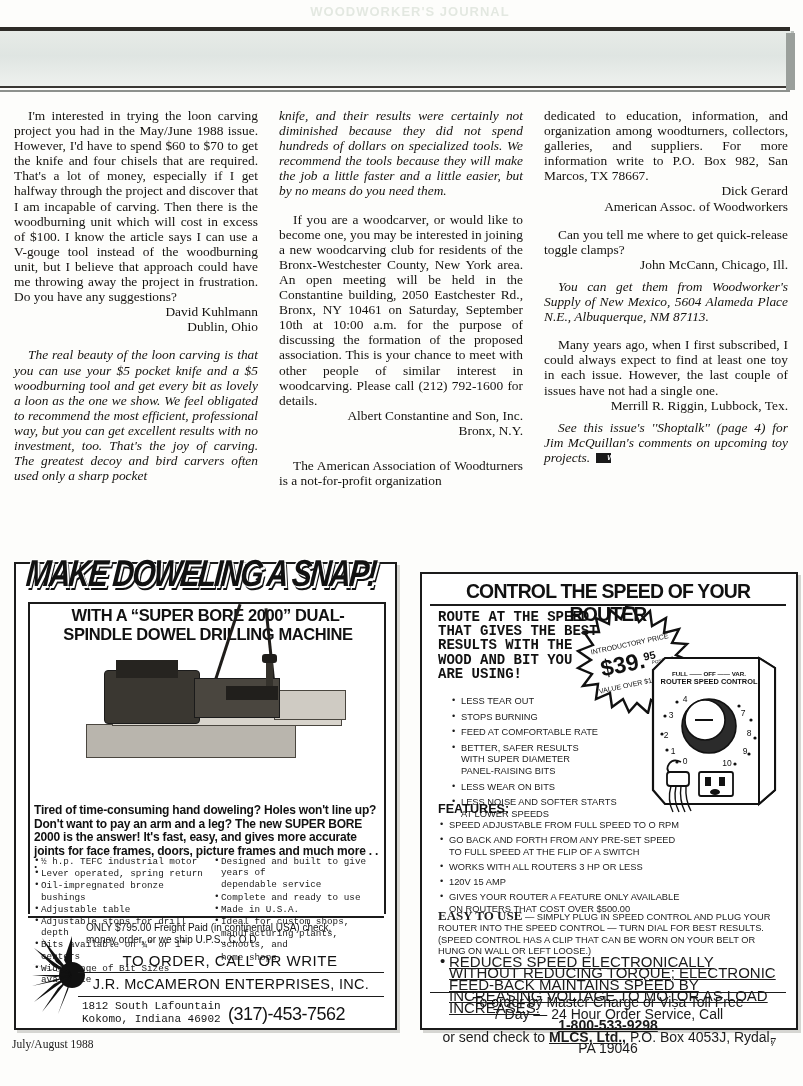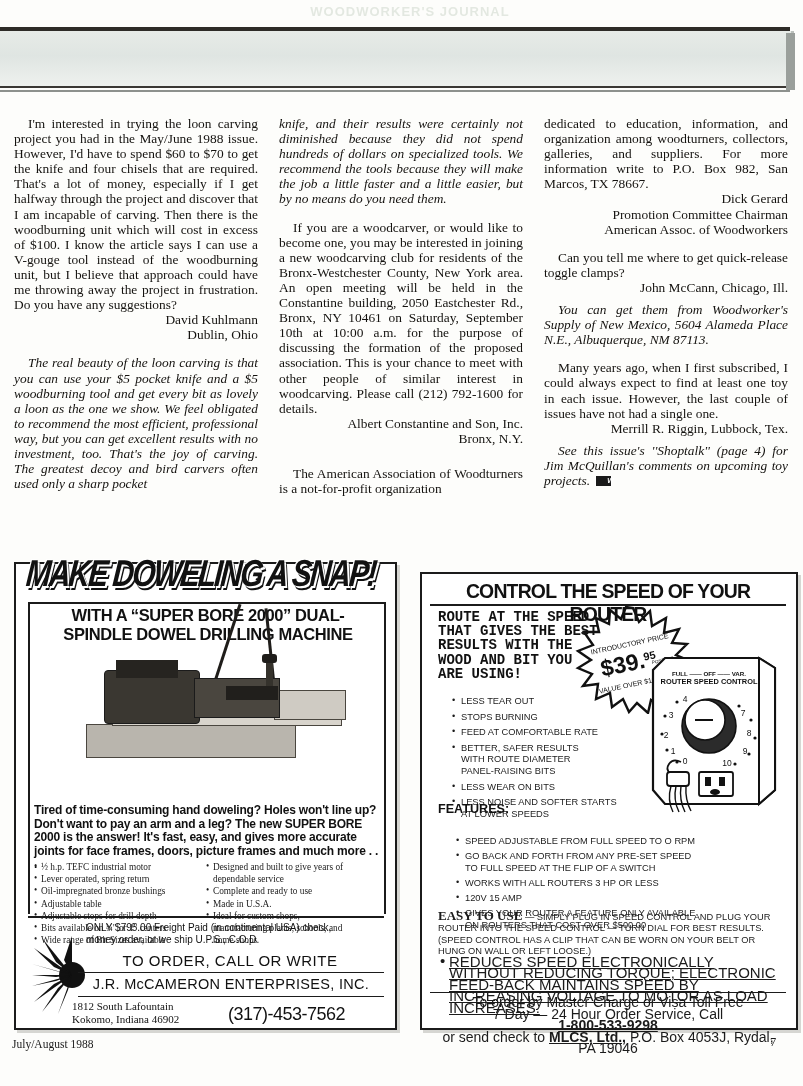--- a/index.html
+++ b/index.html
@@ -35,21 +35,21 @@
     position:absolute; left:786px; top:33px; width:9px; height:57px;
     background:#9a9f9b;
   }
   .head-rule2 {
     position:absolute; left:0px; top:90px; width:790px; height:2px;
     background:#8d918d;
   }
 
   
   .cols {
-    position:absolute; left:14px; top:116px; width:775px; height:440px;
+    position:absolute; left:14px; top:108px; width:775px; height:440px;
     display:flex; gap:21px;
   }
   .col { width:244px; }
   .col p {
     margin:0 0 0 0;
     font-size:13.4px;
     line-height:15.1px;
     text-align:justify;
     text-indent:14px;
     hyphens:auto;
@@ -124,23 +124,23 @@
   .mp-lever2{position:absolute;left:196px;top:-44px;width:3px;height:72px;background:#1f1d1a;transform:rotate(-6deg);transform-origin:bottom;}
   .mp-post{position:absolute;left:190px;top:8px;width:7px;height:26px;background:#35322c;}
   .mp-knob{position:absolute;left:186px;top:2px;width:15px;height:9px;background:#1f1d1a;border-radius:3px;}
 
   .l-body {
     position:absolute; left:18px; top:240px; width:348px;
     font-family:"Liberation Sans", sans-serif; font-weight:bold;
     font-size:12px; line-height:13.6px; color:#111; letter-spacing:-0.2px;
   }
   .l-feats {
-    position:absolute; left:18px; top:298px; width:350px;
-    display:flex; 
-    font-family:Liberation Serif, serif;
+    position:absolute; left:18px; top:292px; width:350px;
+    display:flex; gap:8px;
+    font-family:Liberation Mono, monospace;
     font-size:9.3px; line-height:11.2px; color:#1b1b1b;
   }
   .l-feats ul { list-style:none; margin:0; padding:0; }
   .l-feats ul.c1{width:172px;} .l-feats ul.c2{width:170px;}
   .l-feats li { position:relative; padding-left:7px; margin:0 0 1px 0;}
   .l-feats li::before{content:"•"; position:absolute; left:0; top:-1px;}
   .l-feats li.cont::before{content:"";}
 
   .l-rule1{position:absolute;left:12px;top:352px;width:356px;height:0;border-top:2px solid #1b1b1b;}
   .l-price{
@@ -157,22 +157,22 @@
     color:#111; text-align:center; letter-spacing:.5px;
   }
   .l-rule2{position:absolute;left:62px;top:408px;width:306px;height:0;border-top:1.6px solid #1b1b1b;}
   .l-company{
     position:absolute;left:62px;top:412px;width:306px;
     font-family:"Liberation Sans", sans-serif; font-size:14.5px;
     color:#111; text-align:center; letter-spacing:.3px;
   }
   .l-rule3{position:absolute;left:62px;top:432px;width:306px;height:0;border-top:1.6px solid #1b1b1b;}
   .l-addr{
-    position:absolute;left:56px;top:436px;width:160px;
-    font-family:Liberation Serif, serif; font-size:11px; line-height:12.5px; color:#111;
+    position:absolute;left:66px;top:436px;width:160px;
+    font-family:Liberation Mono, monospace; font-size:11px; line-height:12.5px; color:#111;
   }
   .l-phone{
     position:absolute;left:212px;top:440px;width:160px;
     font-family:"Liberation Sans", sans-serif; font-size:18px; color:#111;
     letter-spacing:-0.5px;
   }
 
   
   .r-title{
     position:absolute;left:10px;top:6px;width:352px;
@@ -201,21 +201,21 @@
   .device svg{width:140px;height:160px;display:block;}
 
   .r-features-title{
     position:absolute;left:16px;top:228px;
     font-family:"Liberation Sans",sans-serif;font-weight:bold;font-size:12.6px;color:#111;
   }
   .r-features{
     position:absolute;left:18px;top:246px;width:342px;
     font-family:"Liberation Sans", sans-serif; font-size:9.3px; line-height:11.6px; color:#1b1b1b;
   }
-  .r-features ul{list-style:none;margin:16px;padding:0;}
+  .r-features ul{list-style:none;margin:0;padding:0;}
   .r-features li{position:relative;padding-left:9px;margin-bottom:3.5px;}
   .r-features li::before{content:"•";position:absolute;left:0;top:-1px;}
   .r-features li .sub{display:block;}
 
   .r-easy{
     position:absolute;left:16px;top:336px;width:346px;
     font-family:"Liberation Sans", sans-serif; font-size:9.3px; line-height:11.4px; color:#1b1b1b;
   }
   .r-easy b{font-size:13px;font-family:Liberation Serif, serif;}
   .r-easy2{
@@ -272,21 +272,20 @@
       <p class="sig">Albert Constantine and Son, Inc.</p>
       <p class="sig">Bronx, N.Y.</p>
       <div class="gap"></div>
       <div class="gap-s"></div>
       <p>The American Association of Woodturners is a not-for-profit organization</p>
     </div>
 
     <div class="col">
       <p class="noind">dedicated to education, information, and organization among woodturners, collectors, galleries, and suppliers. For more information write to P.O. Box 982, San Marcos, TX 78667.</p>
       <p class="sig">Dick Gerard</p>
-      <p class="sig">Promotion Committee Chairman</p>
       <p class="sig">American Assoc. of Woodworkers</p>
       <div class="gap"></div>
       <p>Can you tell me where to get quick-release toggle clamps?</p>
       <p class="sig">John McCann, Chicago, Ill.</p>
       <div class="gap-s"></div>
       <p class="ital">You can get them from Woodworker's Supply of New Mexico, 5604 Alameda Place N.E., Albuquerque, NM 87113.</p>
       <div class="gap"></div>
       <p>Many years ago, when I first subscribed, I could always expect to find at least one toy in each issue. However, the last couple of issues have not had a single one.</p>
       <p class="sig">Merrill R. Riggin, Lubbock, Tex.</p>
       <div class="gap-s"></div>
@@ -383,21 +382,21 @@
     <div class="ad ad-right">
       <div class="r-title">CONTROL THE SPEED OF YOUR ROUTER</div>
       <div class="r-rule-top"></div>
       <div class="r-head">ROUTE AT THE SPEED THAT GIVES THE BEST RESULTS WITH THE WOOD AND BIT YOU ARE USING!</div>
 
       <div class="r-bullets">
         <ul>
           <li><span>LESS TEAR OUT</span></li>
           <li><span>STOPS BURNING</span></li>
           <li><span>FEED AT COMFORTABLE RATE</span></li>
-          <li><span>BETTER, SAFER RESULTS</span><span class="sub" style="white-space:pre-line">WITH ROUTE DIAMETER
+          <li><span>BETTER, SAFER RESULTS</span><span class="sub" style="white-space:pre-line">WITH SUPER DIAMETER
 PANEL-RAISING BITS</span></li>
           <li><span>LESS WEAR ON BITS</span></li>
           <li><span>LESS NOISE AND SOFTER STARTS</span><span class="sub">AT LOWER SPEEDS</span></li>
         </ul>
       </div>
 
       <div class="burst">
         <svg viewBox="0 0 118 108" xmlns="http://www.w3.org/2000/svg">
           <polygon points="59,2 65,16 76,5 78,20 92,12 90,27 105,23 98,37 113,38 102,49 116,55 102,62 113,74 98,76 104,90 89,87 90,102 77,94 74,107 63,97 55,106 49,93 38,101 36,87 22,93 24,78 9,80 18,68 4,62 17,54 4,45 19,39 10,26 25,26 22,12 35,18 36,4 47,13 52,1" fill="none" stroke="#111" stroke-width="2.4"></polygon>
           <g transform="rotate(-12 59 54)" font-family="Liberation Sans, sans-serif" text-anchor="middle" fill="#111">

